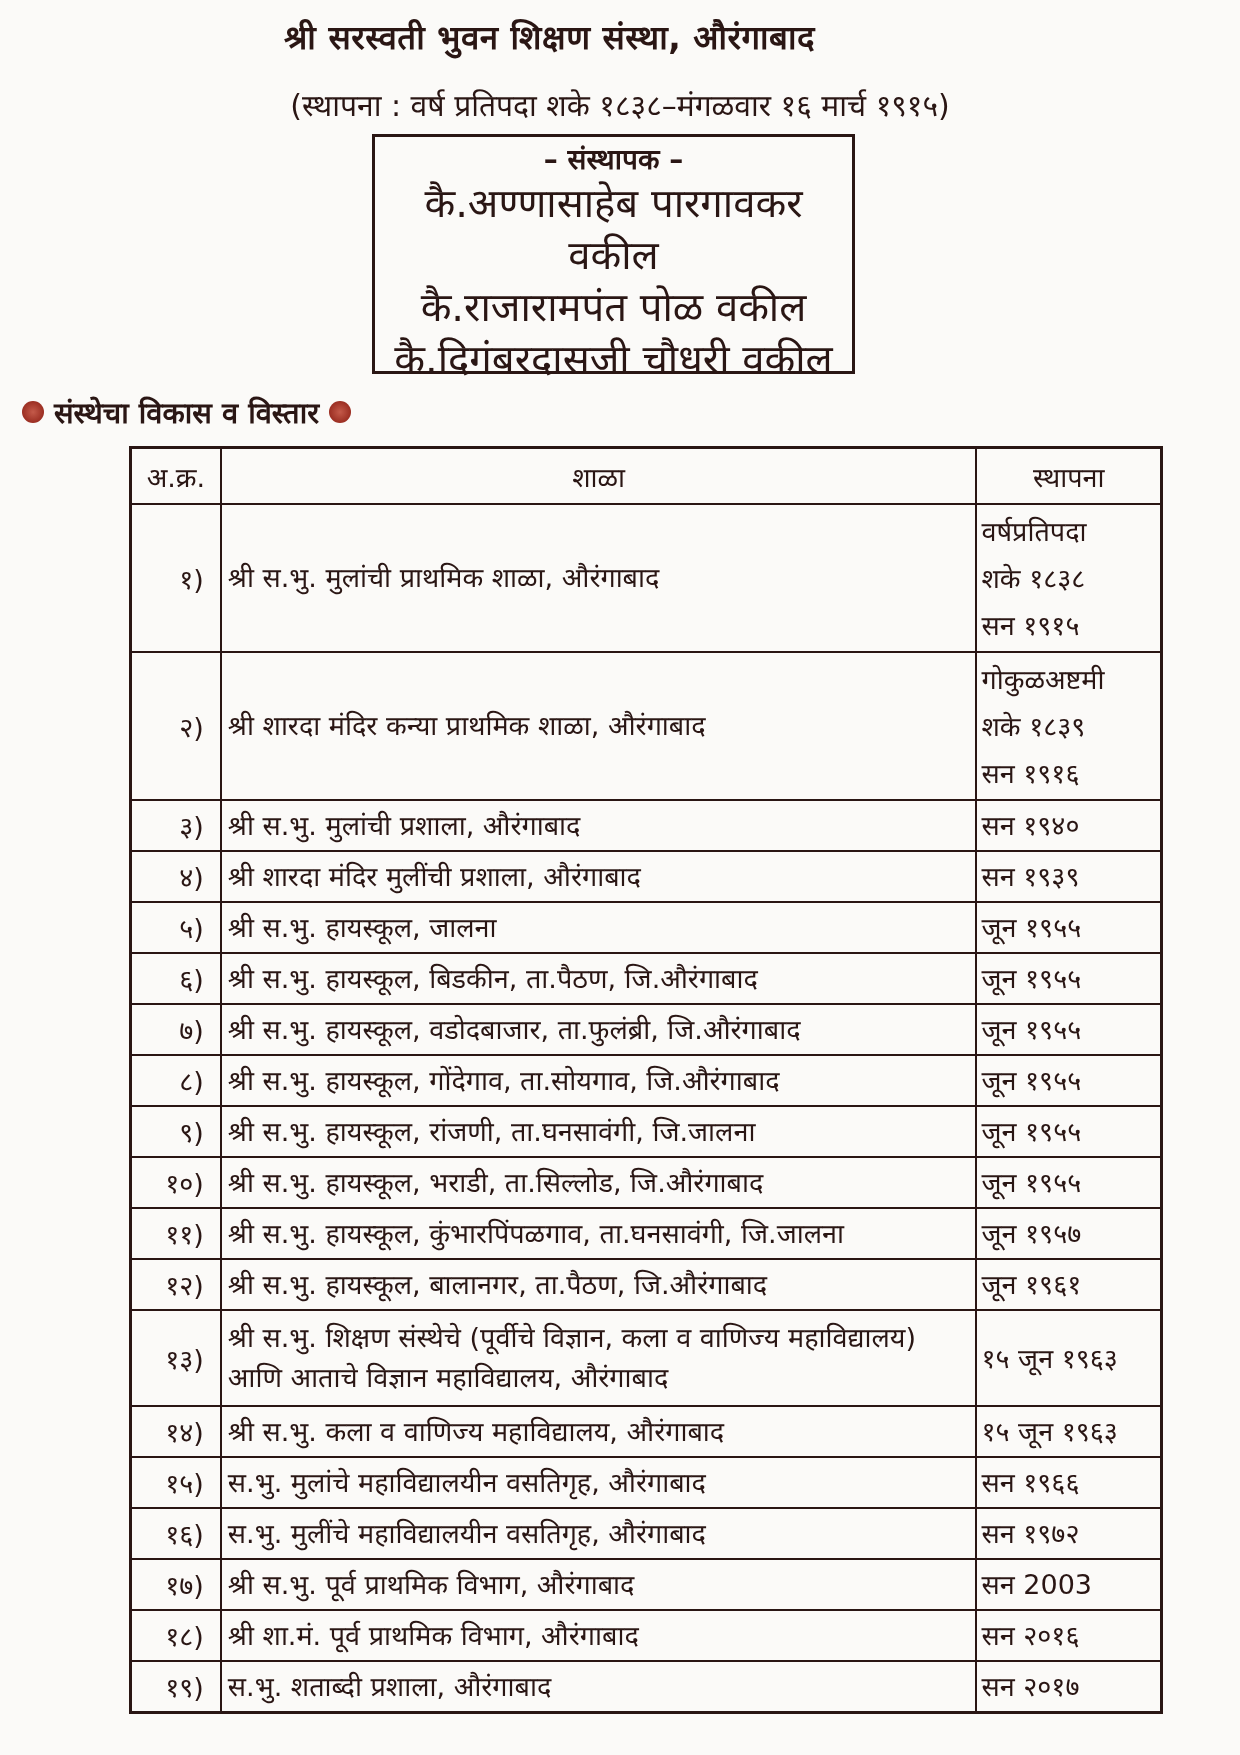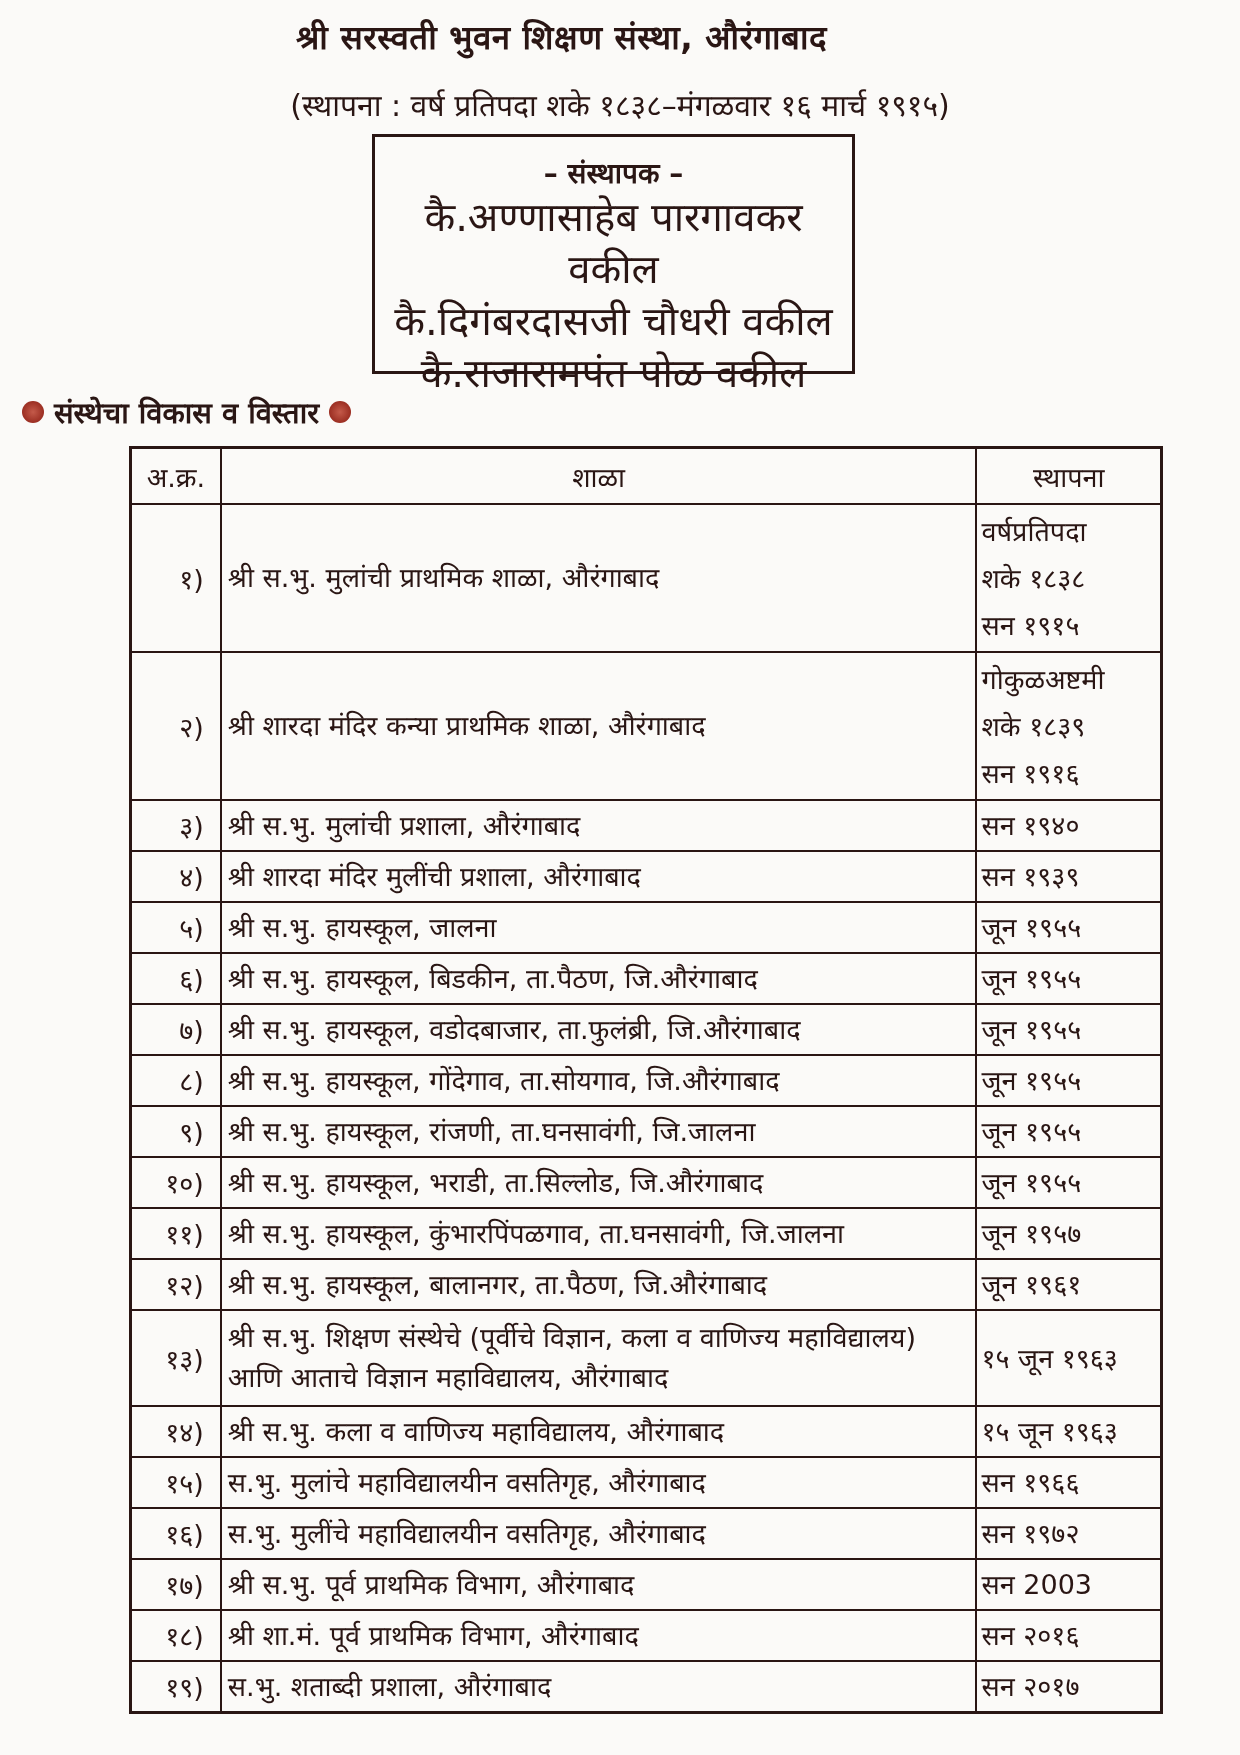--- a/index.html
+++ b/index.html
@@ -6,32 +6,32 @@
   body {
     width: 1240px; height: 1755px;
     background: #fbfaf8;
     color: #2a1614;
     font-family: "DejaVu Sans", sans-serif;
     position: relative;
     overflow: hidden;
   }
   .title {
     position: absolute; left: 0; width: 1099px; top: 14px;
-    text-align: center; font-size: 33px; font-weight: bold; letter-spacing: 0.5px; margin-left: 12px;
+    text-align: center; font-size: 33px; font-weight: bold; letter-spacing: 0.5px;
   }
   .subtitle {
     position: absolute; left: 0; width: 1240px; top: 64px;
     text-align: center; font-size: 30px; margin-top: 20px;
   }
   .founders-box {
     position: absolute; left: 372px; top: 134px; width: 483px; height: 240px;
     border: 3px solid #2a1614; box-sizing: border-box;
     text-align: center;
   }
-  .founders-heading { margin-top: 16px; font-size: 28px; font-weight: bold; }
+  .founders-heading { margin-top: 2px; font-size: 28px; font-weight: bold; }
   .founder { font-size: 40px; line-height: 52px; }
   .section-heading {
     position: absolute; left: 12px; width: 1240px; top: 392px;
     font-size: 29px; font-weight: bold;
   }
   .bullet {
     display: inline-block; width: 22px; height: 22px; border-radius: 50%;
     background: radial-gradient(circle, #c45a4a 0%, #9b2e22 70%);
     vertical-align: middle; margin: 0 10px; position: relative; top: -3px;
   }
@@ -60,22 +60,22 @@
 </style>
 </head>
 <body>
 
 <div class="title">श्री सरस्वती भुवन शिक्षण संस्था, औरंगाबाद</div>
 <div class="subtitle">(स्थापना : वर्ष प्रतिपदा शके १८३८–मंगळवार १६ मार्च १९१५)</div>
 
 <div class="founders-box">
   <div class="founders-heading">– संस्थापक –</div>
   <div class="founder">कै.अण्णासाहेब पारगावकर वकील</div>
+  <div class="founder">कै.राजारामपंत पोळ वकील</div>
   <div class="founder">कै.दिगंबरदासजी चौधरी वकील</div>
-  <div class="founder">कै.राजारामपंत पोळ वकील</div>
 </div>
 
 <div class="section-heading">
   <span class="bullet"></span><span>संस्थेचा विकास व विस्तार</span><span class="bullet"></span>
 </div>
 
 <table class="schools">
   <colgroup>
       <col class="c-no">
       <col class="c-name">

